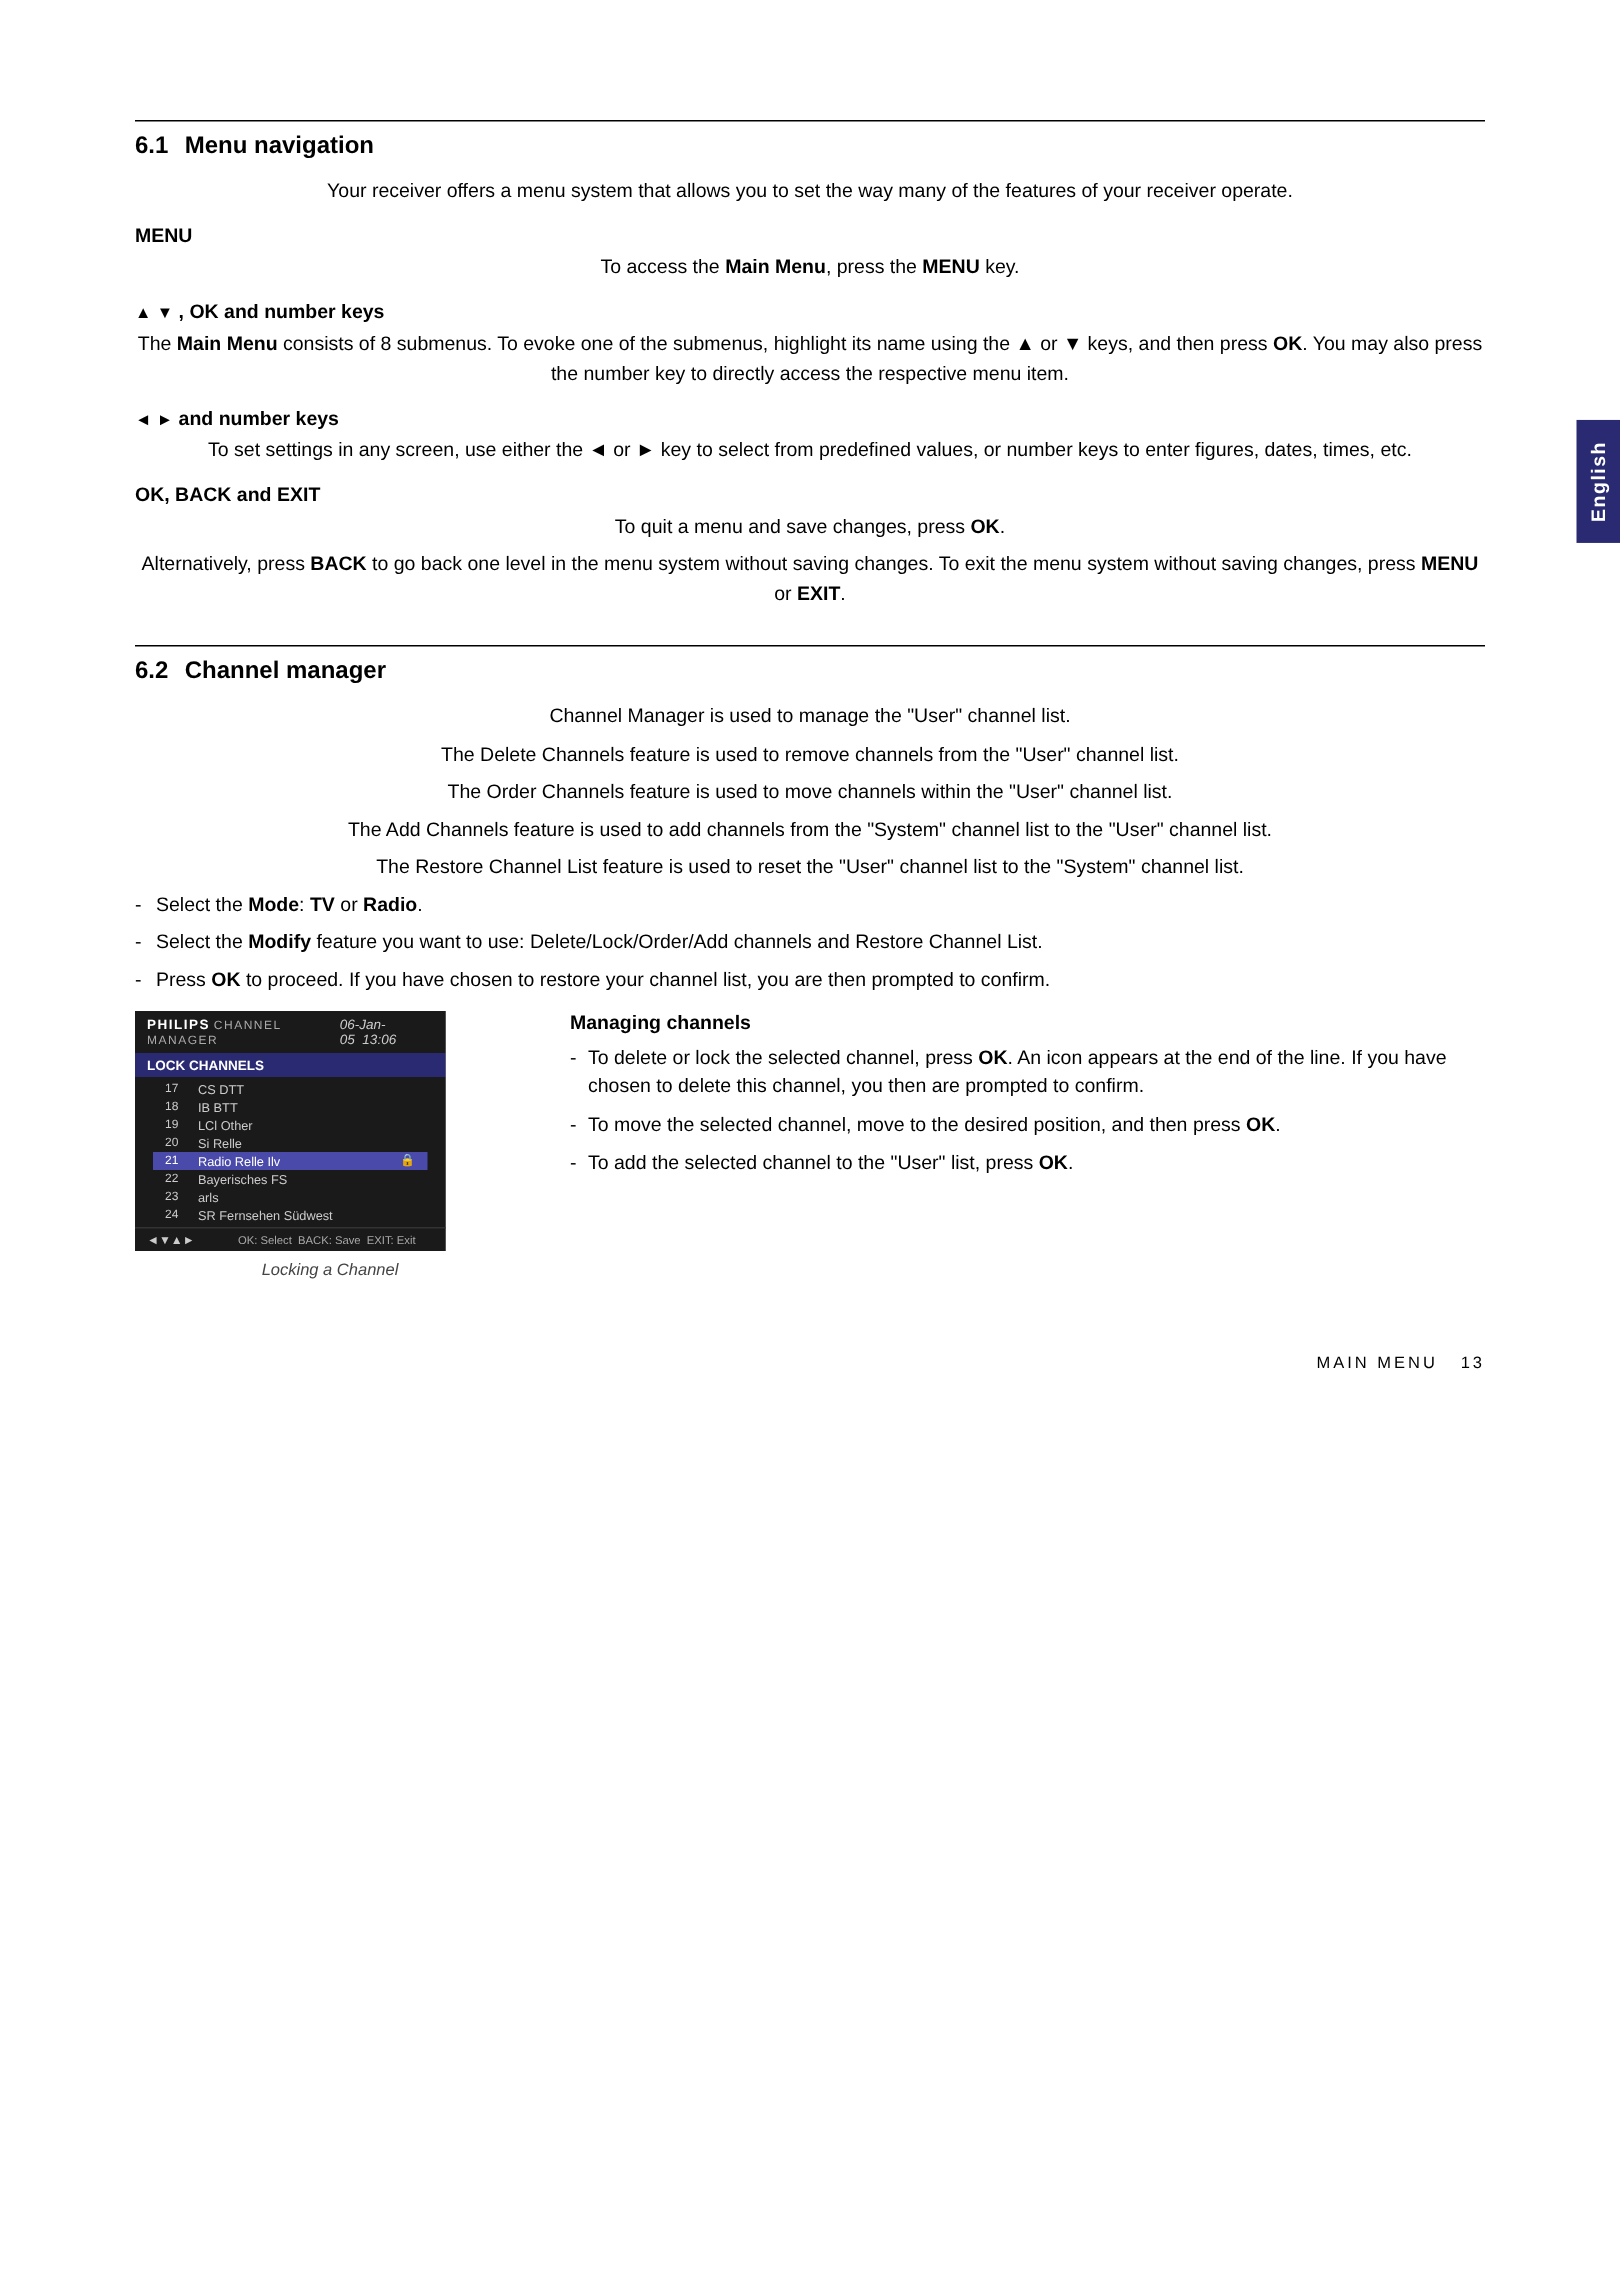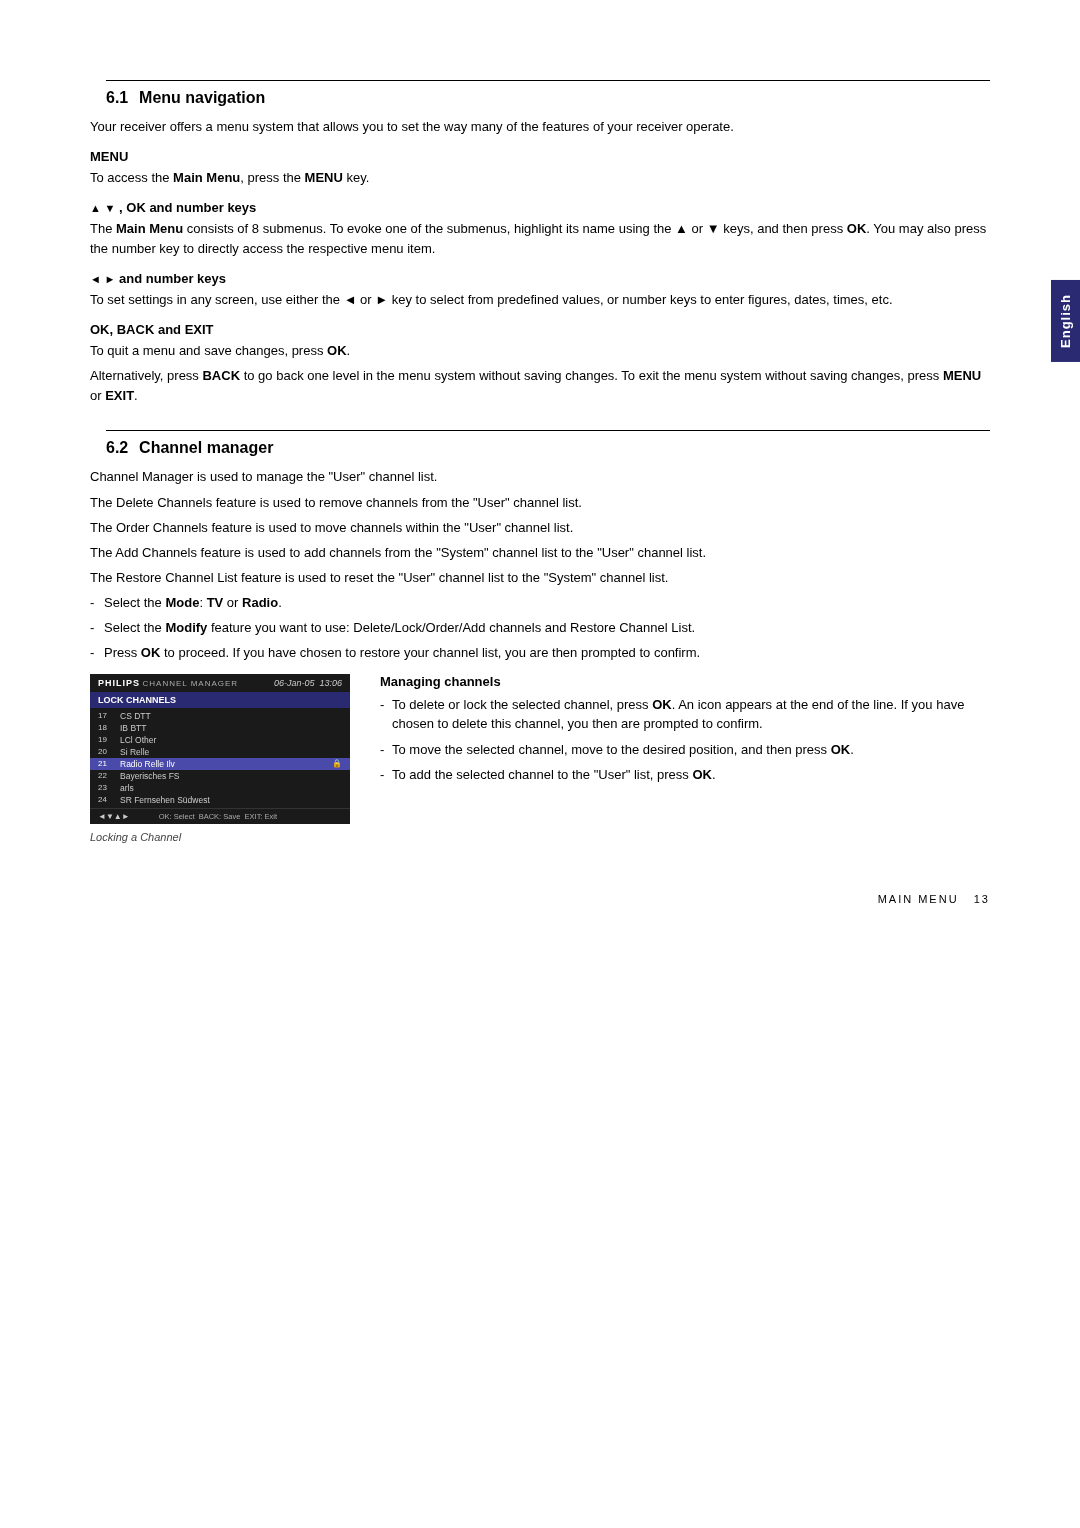--- a/index.html
+++ b/index.html
@@ -29,21 +29,20 @@
       font-weight: bold;
       letter-spacing: 1px;
     }
     .section {
       margin-bottom: 24px;
     }
     .section-header {
       border-top: 1.5px solid #000;
       padding-top: 8px;
       margin-bottom: 10px;
-      margin-left: 16px;
     }
     .section-title {
       font-size: 16px;
       font-weight: bold;
     }
     .section-number {
       font-size: 16px;
       font-weight: bold;
     }
     .intro-text {
@@ -53,34 +52,35 @@
     .subsection {
       margin-bottom: 12px;
     }
     .subsection-title {
       font-weight: bold;
       margin-bottom: 4px;
     }
     p {
       line-height: 1.55;
       margin-bottom: 5px;
+      text-align: center;
     }
     .inline-icon { font-size: 11px; display: inline; }
     b { font-weight: bold; }
     .channel-manager-content {
       display: flex;
       gap: 30px;
       margin-top: 10px;
       align-items: flex-start;
     }
     .channel-image-block {
       flex: 0 0 260px;
     }
     .channel-image {
-      width: 260px;
+      width: 207px;
       background: #1a1a1a;
       padding: 0;
       border: none;
     }
     .channel-image-top {
       background: #1a1a1a;
       color: #fff;
       padding: 4px 8px;
       display: flex;
       justify-content: space-between;
@@ -105,21 +105,21 @@
     }
     .channel-header-row {
       background: #2a2a72;
       color: #fff;
       font-size: 9px;
       padding: 3px 8px;
       font-weight: bold;
     }
     .channel-list {
       background: #1a1a1a;
-      padding: 2px 0;
+      padding: 2px 12px;
     }
     .channel-row {
       display: flex;
       justify-content: space-between;
       align-items: center;
       padding: 1px 8px;
       font-size: 8.5px;
       color: #ccc;
     }
     .channel-row.highlighted {

